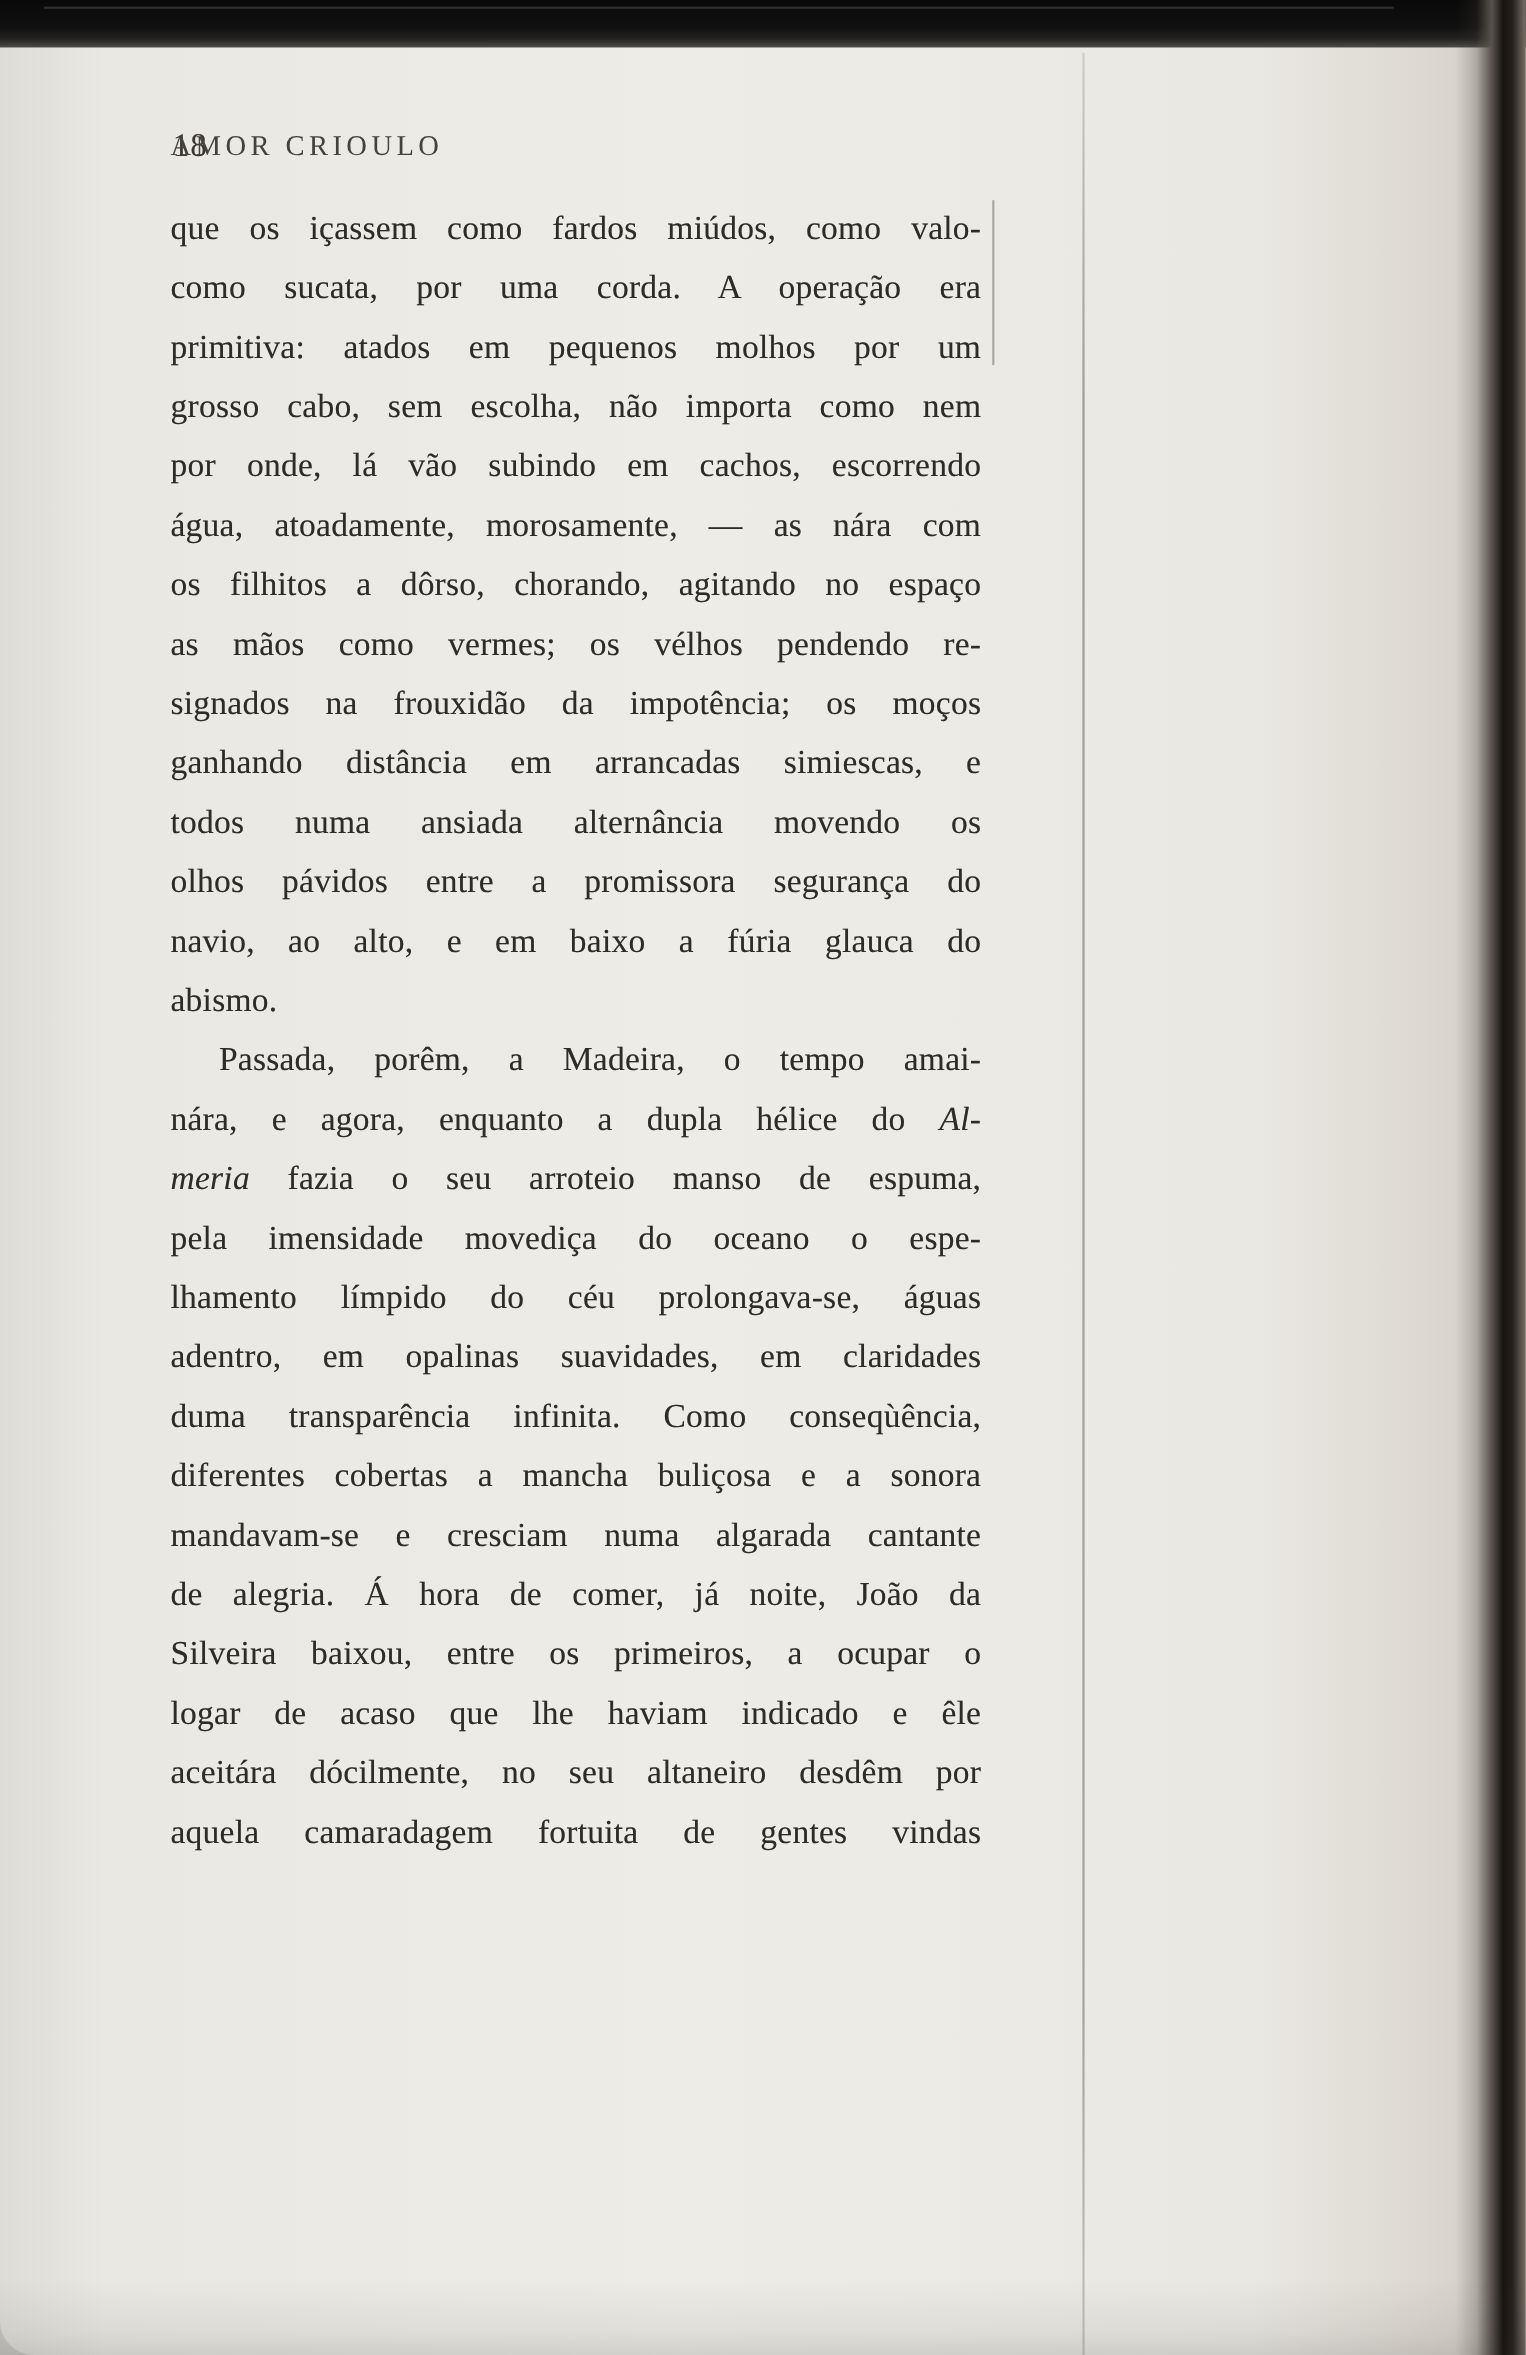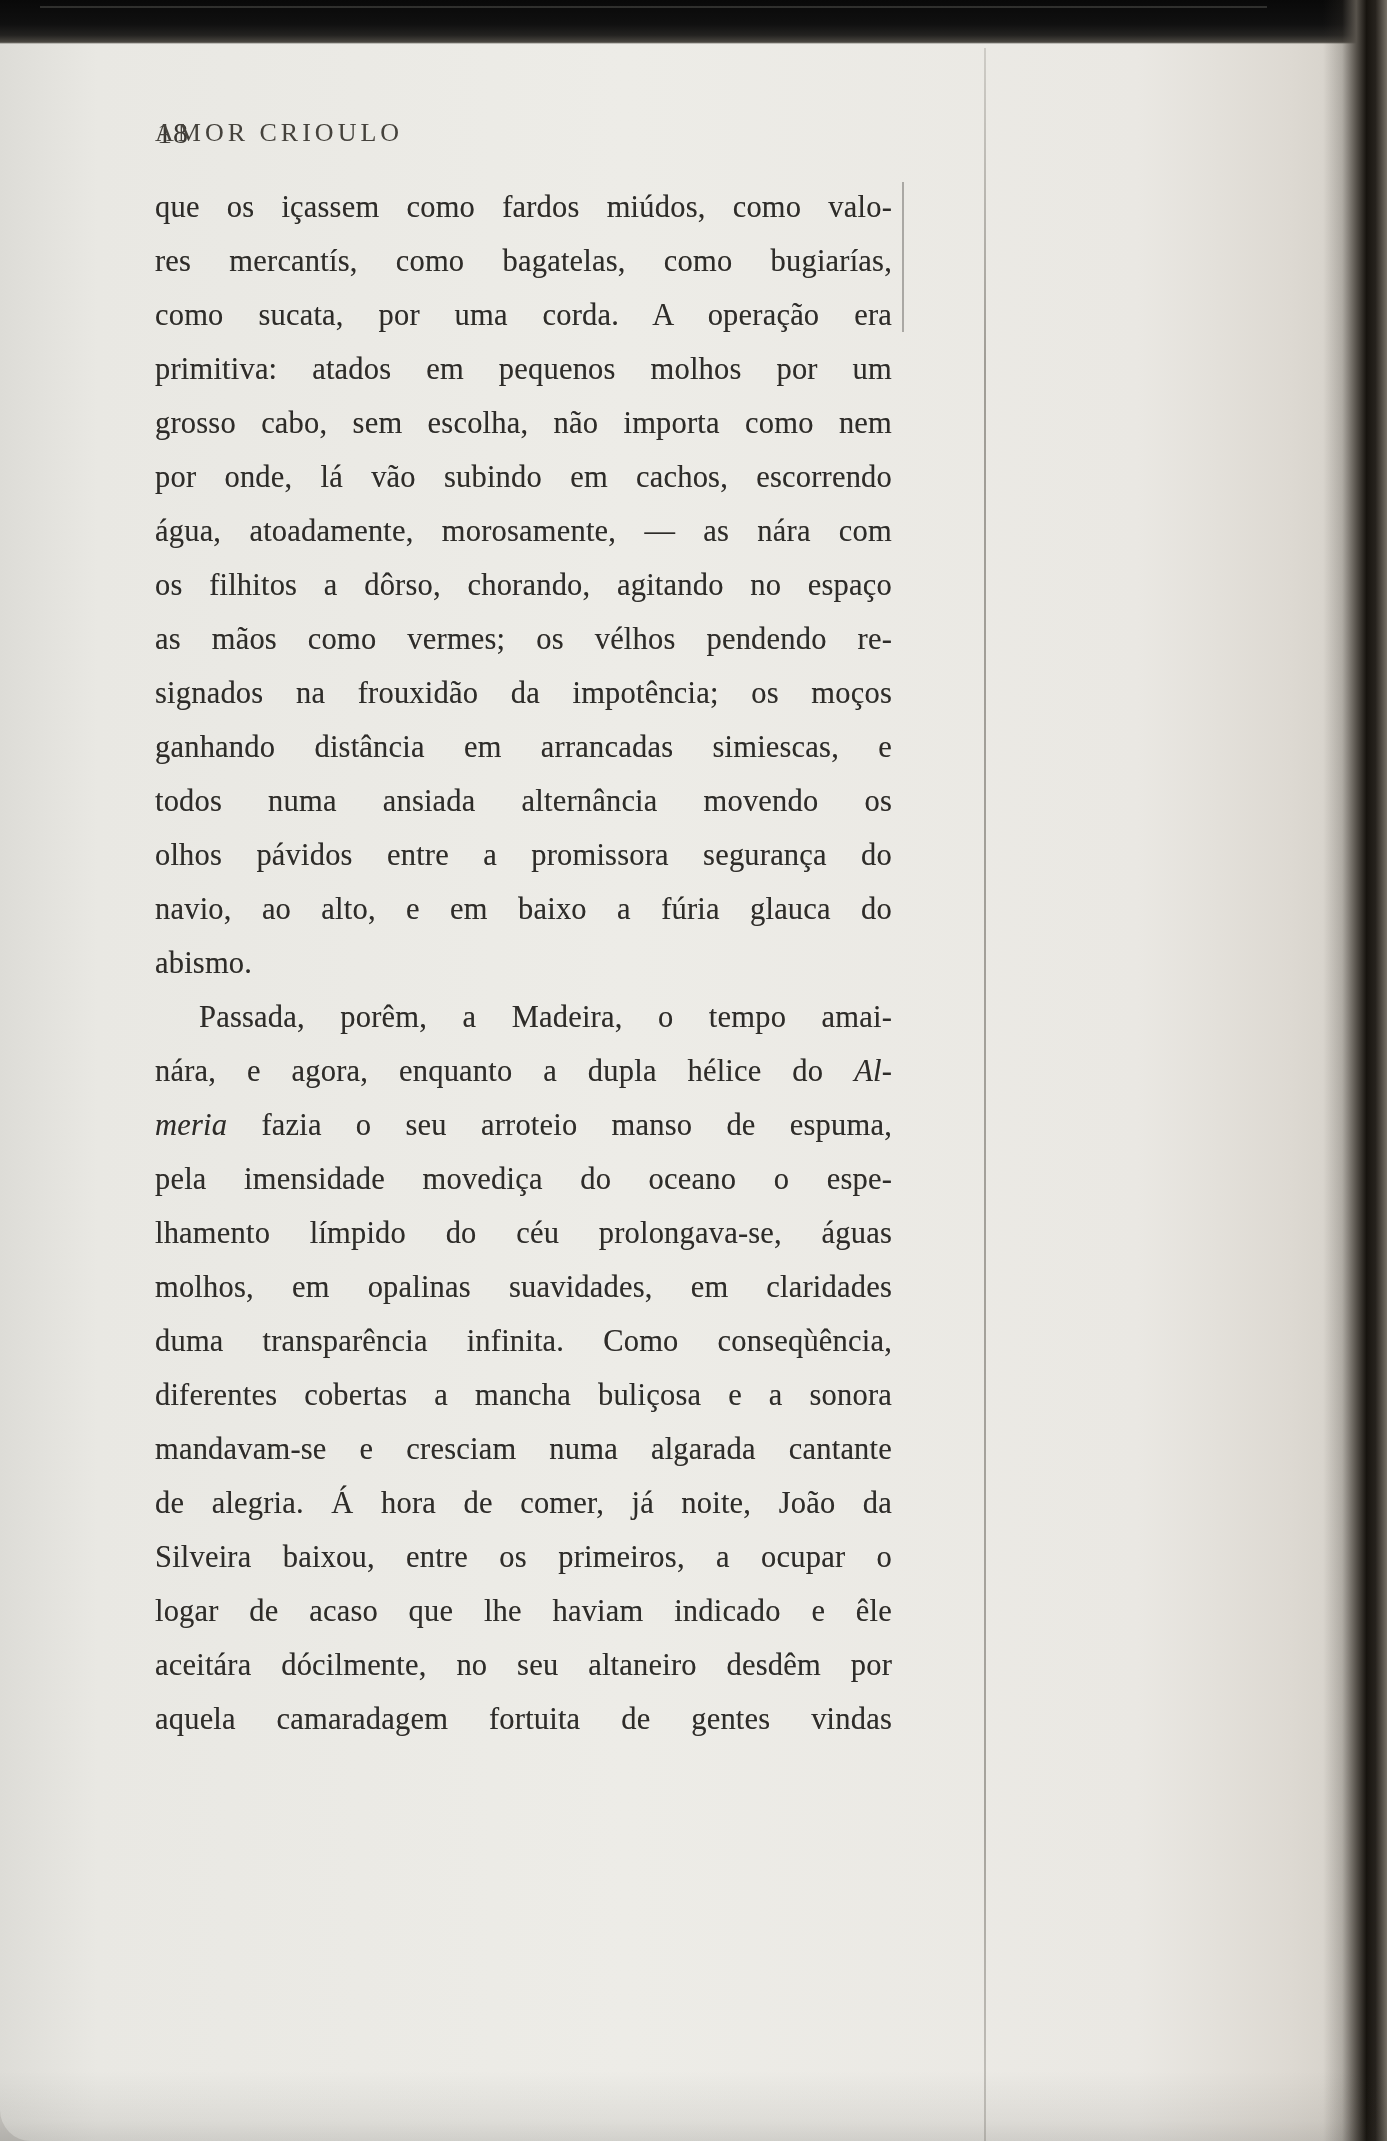--- a/index.html
+++ b/index.html
@@ -96,40 +96,39 @@
 
   <div class="margin-mark"></div>
 
   <div class="header">
     <span class="page-number">18</span>
     <span class="running-title">AMOR CRIOULO</span>
   </div>
 
   <div class="body-text">
       <div class="line"><span>que os içassem como fardos miúdos, como valo-</span></div>
-      <div class="line"><span>res mercantís, como bagatelas, como bugiarías,</span></div>
       <div class="line"><span>como sucata, por uma corda. A operação era</span></div>
       <div class="line"><span>primitiva: atados em pequenos molhos por um</span></div>
       <div class="line"><span>grosso cabo, sem escolha, não importa como nem</span></div>
       <div class="line"><span>por onde, lá vão subindo em cachos, escorrendo</span></div>
       <div class="line"><span>água, atoadamente, morosamente, — as nára com</span></div>
       <div class="line"><span>os filhitos a dôrso, chorando, agitando no espaço</span></div>
       <div class="line"><span>as mãos como vermes; os vélhos pendendo re-</span></div>
       <div class="line"><span>signados na frouxidão da impotência; os moços</span></div>
       <div class="line"><span>ganhando distância em arrancadas simiescas, e</span></div>
       <div class="line"><span>todos numa ansiada alternância movendo os</span></div>
       <div class="line"><span>olhos pávidos entre a promissora segurança do</span></div>
       <div class="line"><span>navio, ao alto, e em baixo a fúria glauca do</span></div>
       <div class="line para-end"><span>abismo.</span></div>
       <div class="line indent"><span>Passada, porêm, a Madeira, o tempo amai-</span></div>
       <div class="line"><span>nára, e agora, enquanto a dupla hélice do </span><span class="it">Al-</span></div>
       <div class="line"><span class="it">meria</span><span> fazia o seu arroteio manso de espuma,</span></div>
       <div class="line"><span>pela imensidade movediça do oceano o espe-</span></div>
       <div class="line"><span>lhamento límpido do céu prolongava-se, águas</span></div>
-      <div class="line"><span>molhos, em opalinas suavidades, em claridades</span></div>
+      <div class="line"><span>adentro, em opalinas suavidades, em claridades</span></div>
       <div class="line"><span>duma transparência infinita. Como conseqùência,</span></div>
       <div class="line"><span>diferentes cobertas a mancha buliçosa e a sonora</span></div>
       <div class="line"><span>mandavam-se e cresciam numa algarada cantante</span></div>
       <div class="line"><span>de alegria. Á hora de comer, já noite, João da</span></div>
       <div class="line"><span>Silveira baixou, entre os primeiros, a ocupar o</span></div>
       <div class="line"><span>logar de acaso que lhe haviam indicado e êle</span></div>
       <div class="line"><span>aceitára dócilmente, no seu altaneiro desdêm por</span></div>
       <div class="line"><span>aquela camaradagem fortuita de gentes vindas</span></div>
     </div>
 

